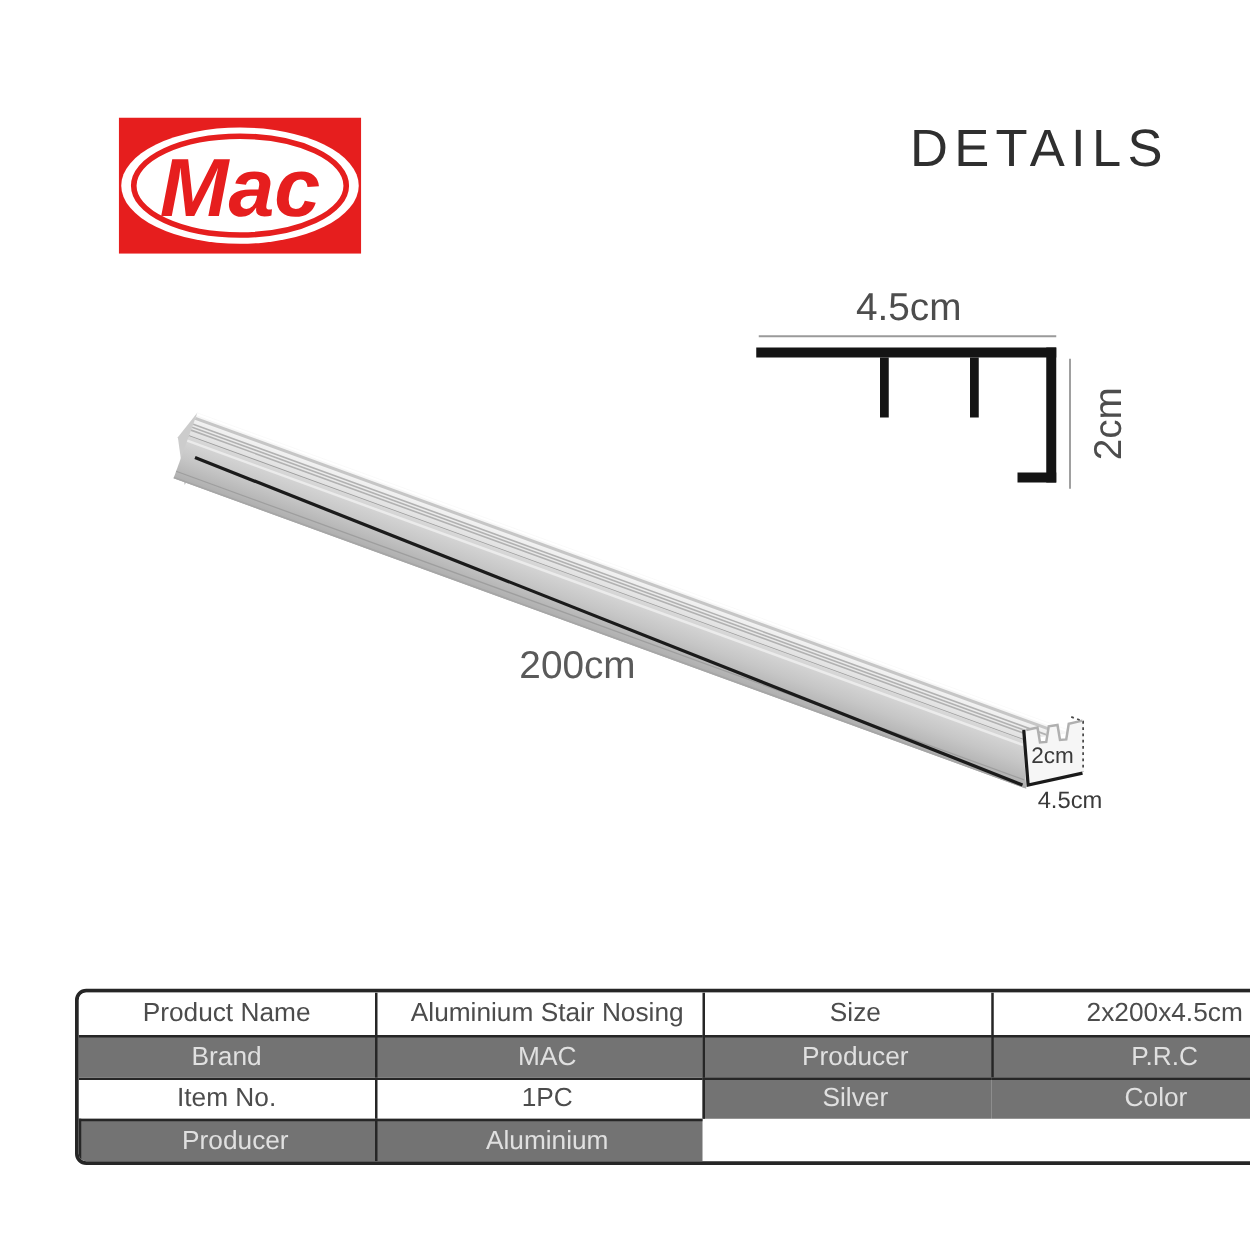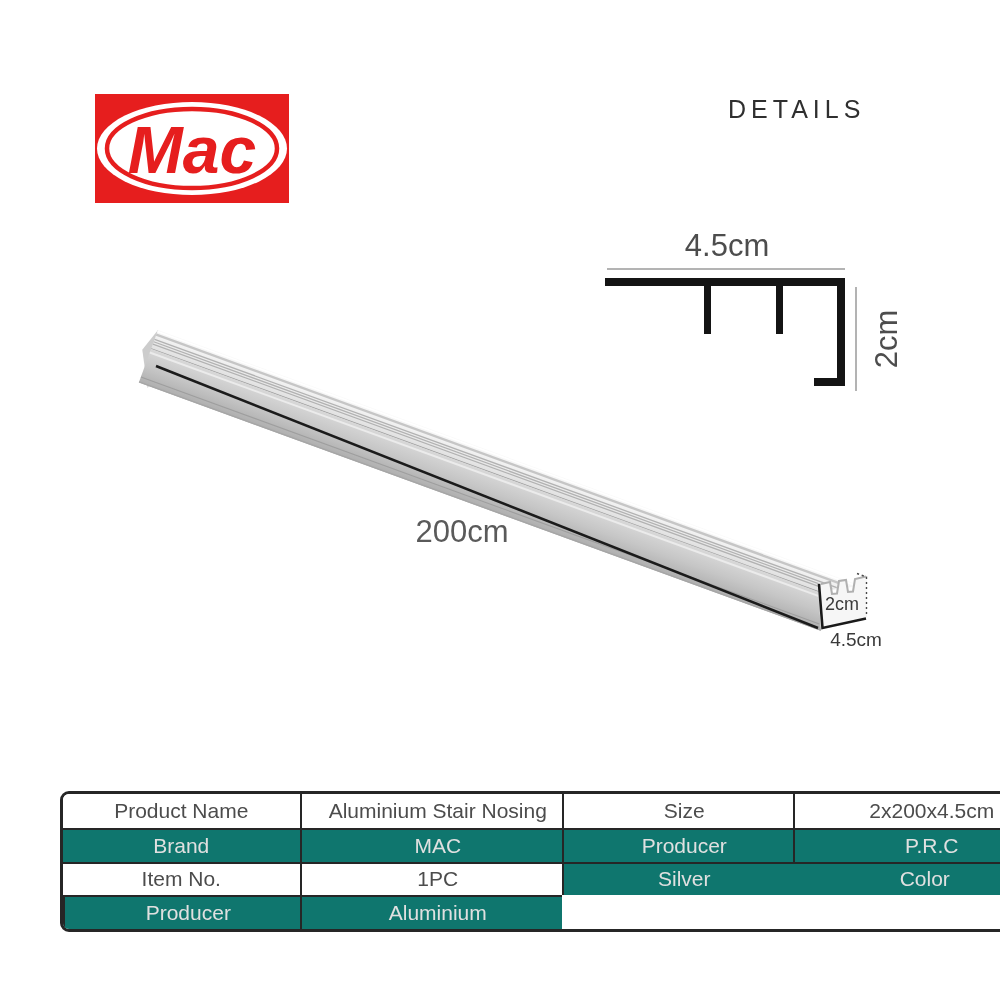--- a/index.html
+++ b/index.html
@@ -5,42 +5,42 @@
   html,body{margin:0;padding:0;background:#ffffff;}
   #stage{
     position:relative;width:1000px;height:1000px;background:#ffffff;
     font-family:"Liberation Sans",sans-serif;overflow:hidden;
   }
   
   .logo{position:absolute;left:95px;top:94px;width:194px;height:109px;}
   
   .details-title{
     position:absolute;left:728px;top:95px;width:220px;
-    font-size:25px;letter-spacing:5px;color:#2f2f2f;font-weight:400;
+    font-size:42px;letter-spacing:5px;color:#2f2f2f;font-weight:400;
   }
   
   .canvas{position:absolute;left:0;top:0;width:1000px;height:1000px;}
   .dim-text{font-family:"Liberation Sans",sans-serif;fill:#4d4d4d;font-size:31px;}
   .dim-text-sm{font-family:"Liberation Sans",sans-serif;fill:#3a3a3a;}
   .len-text{font-family:"Liberation Sans",sans-serif;fill:#5a5a5a;font-size:31px;}
   
   .spec-table{
     position:absolute;left:60px;top:791px;width:1000px;height:141px;
     border:3px solid #262626;border-radius:9px;overflow:hidden;
     display:grid;grid-template-columns:23.8% 26.4% 23.2% 26.6%;
     grid-template-rows:repeat(4,1fr);background:#ffffff;box-sizing:border-box;
   }
   .cell{
     display:flex;align-items:center;justify-content:center;
     font-size:21px;white-space:nowrap;overflow:hidden;
   }
   .cell.cleft{border-left:2px solid #262626;padding-left:12px;}
   .cell.ctop{border-top:2px solid #262626;}
   .row-light{background:#ffffff;color:#4c4c4c;}
-  .row-dark{background:#0f766e;color:#e0e0e0;}
+  .row-dark{background:#737373;color:#e0e0e0;}
 </style>
 </head>
 <body>
 
 <div id="stage">
 
   <div class="logo">
     <svg width="194" height="109" viewBox="0 0 194 109">
       <rect x="0" y="0" width="194" height="109" fill="#e61e1e"></rect>
       <ellipse cx="97" cy="54.5" rx="95" ry="46.5" fill="#ffffff"></ellipse>

